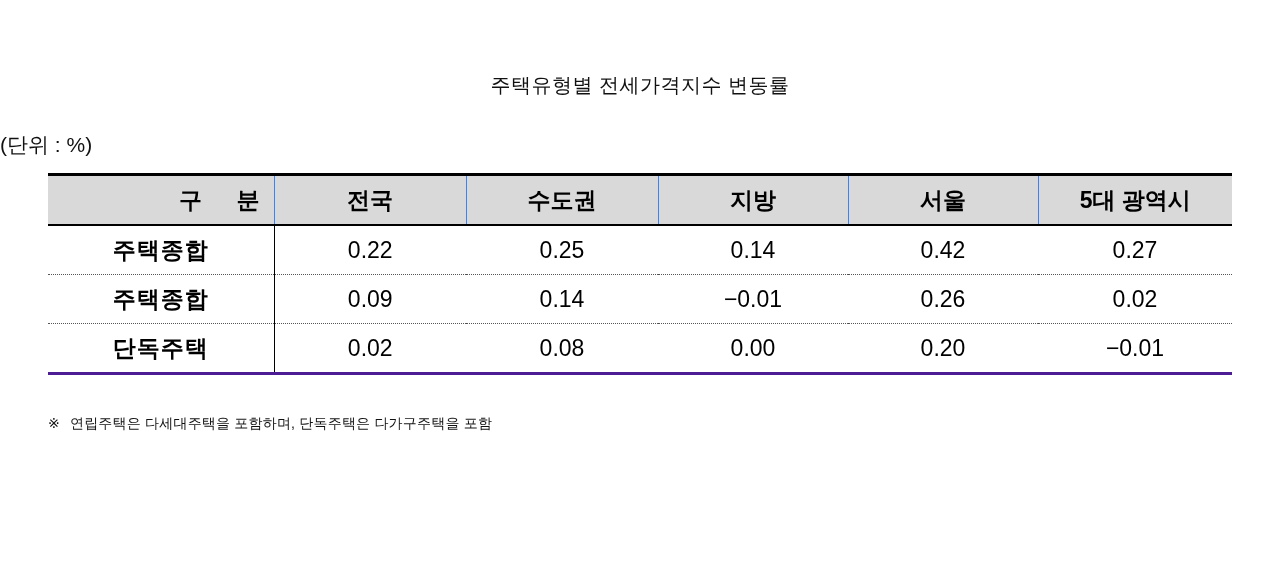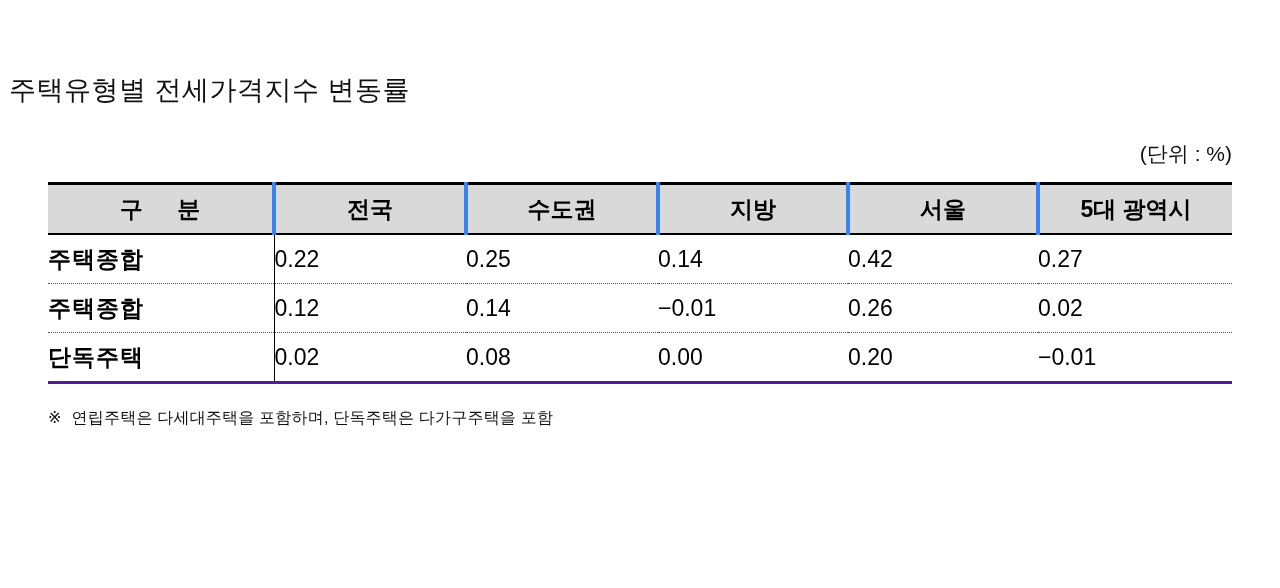--- a/index.html
+++ b/index.html
@@ -16,29 +16,28 @@
     overflow: hidden;
   }
   .page {
     width: 1280px;
     height: 588px;
     box-sizing: border-box;
     padding: 0;
     position: relative;
   }
   .title {
-    font-size: 27px;
+    text-align: center;
+    font-size: 20px;
     letter-spacing: 0.5px;
     margin-top: 72px;
     font-weight: 400;
     color: #111;
-    padding-left: 9px;
   }
   .unit-line {
-    text-align: right;
     font-size: 21px;
     margin-top: 32px;
     padding-right: 48px;
     color: #111;
   }
   .table-wrap {
     margin: 14px 48px 0 48px;
   }
   table.data {
     width: 1184px;
@@ -51,56 +50,57 @@
   table.data col.c3 { width: 190px; }
   table.data col.c4 { width: 190px; }
   table.data col.c5 { width: 194px; }
 
   table.data thead th {
     background: #d9d9d9;
     font-size: 23px;
     font-weight: 700;
     height: 48px;
     text-align: center;
-    border-left: 4px solid #3b82f6;
+    border-left: 1px solid #3b82f6;
     border-top: 3px solid #000;
     border-bottom: 2px solid #000;
     padding: 0;
     color: #000;
   }
   table.data thead th:first-child {
     border-left: none;
   }
   table.data thead th.spaced {
     letter-spacing: 14px;
     text-indent: 14px;
+    text-align: right;
   }
   table.data tbody td {
     height: 48px;
     font-size: 23px;
-    text-align: left;
+    text-align: center;
     border-bottom: 1px dotted #555;
     padding: 0;
     color: #000;
   }
   table.data tbody tr:last-child td {
     border-bottom: 3px solid #4c1d95;
   }
   table.data tbody td.rowhead {
     font-weight: 700;
     border-right: 1px solid #000;
     letter-spacing: 1px;
   }
   table.data tbody td.rowhead.wide {
     letter-spacing: 9px;
     text-indent: 9px;
   }
   .footnote {
-    margin: 24px 48px 0 48px;
-    font-size: 16px;
+    margin: 40px 48px 0 48px;
+    font-size: 14px;
     color: #111;
     letter-spacing: 0.2px;
   }
   .footnote .mark {
     margin-right: 10px;
   }
 </style>
 </head>
 <body>
 
@@ -134,21 +134,21 @@
         <tr>
           <td class="rowhead">주택종합</td>
           <td>0.22</td>
           <td>0.25</td>
           <td>0.14</td>
           <td>0.42</td>
           <td>0.27</td>
         </tr>
         <tr>
           <td class="rowhead">주택종합</td>
-          <td>0.12</td>
+          <td>0.09</td>
           <td>0.14</td>
           <td>−0.01</td>
           <td>0.26</td>
           <td>0.02</td>
         </tr>
         <tr>
           <td class="rowhead">단독주택</td>
           <td>0.02</td>
           <td>0.08</td>
           <td>0.00</td>

